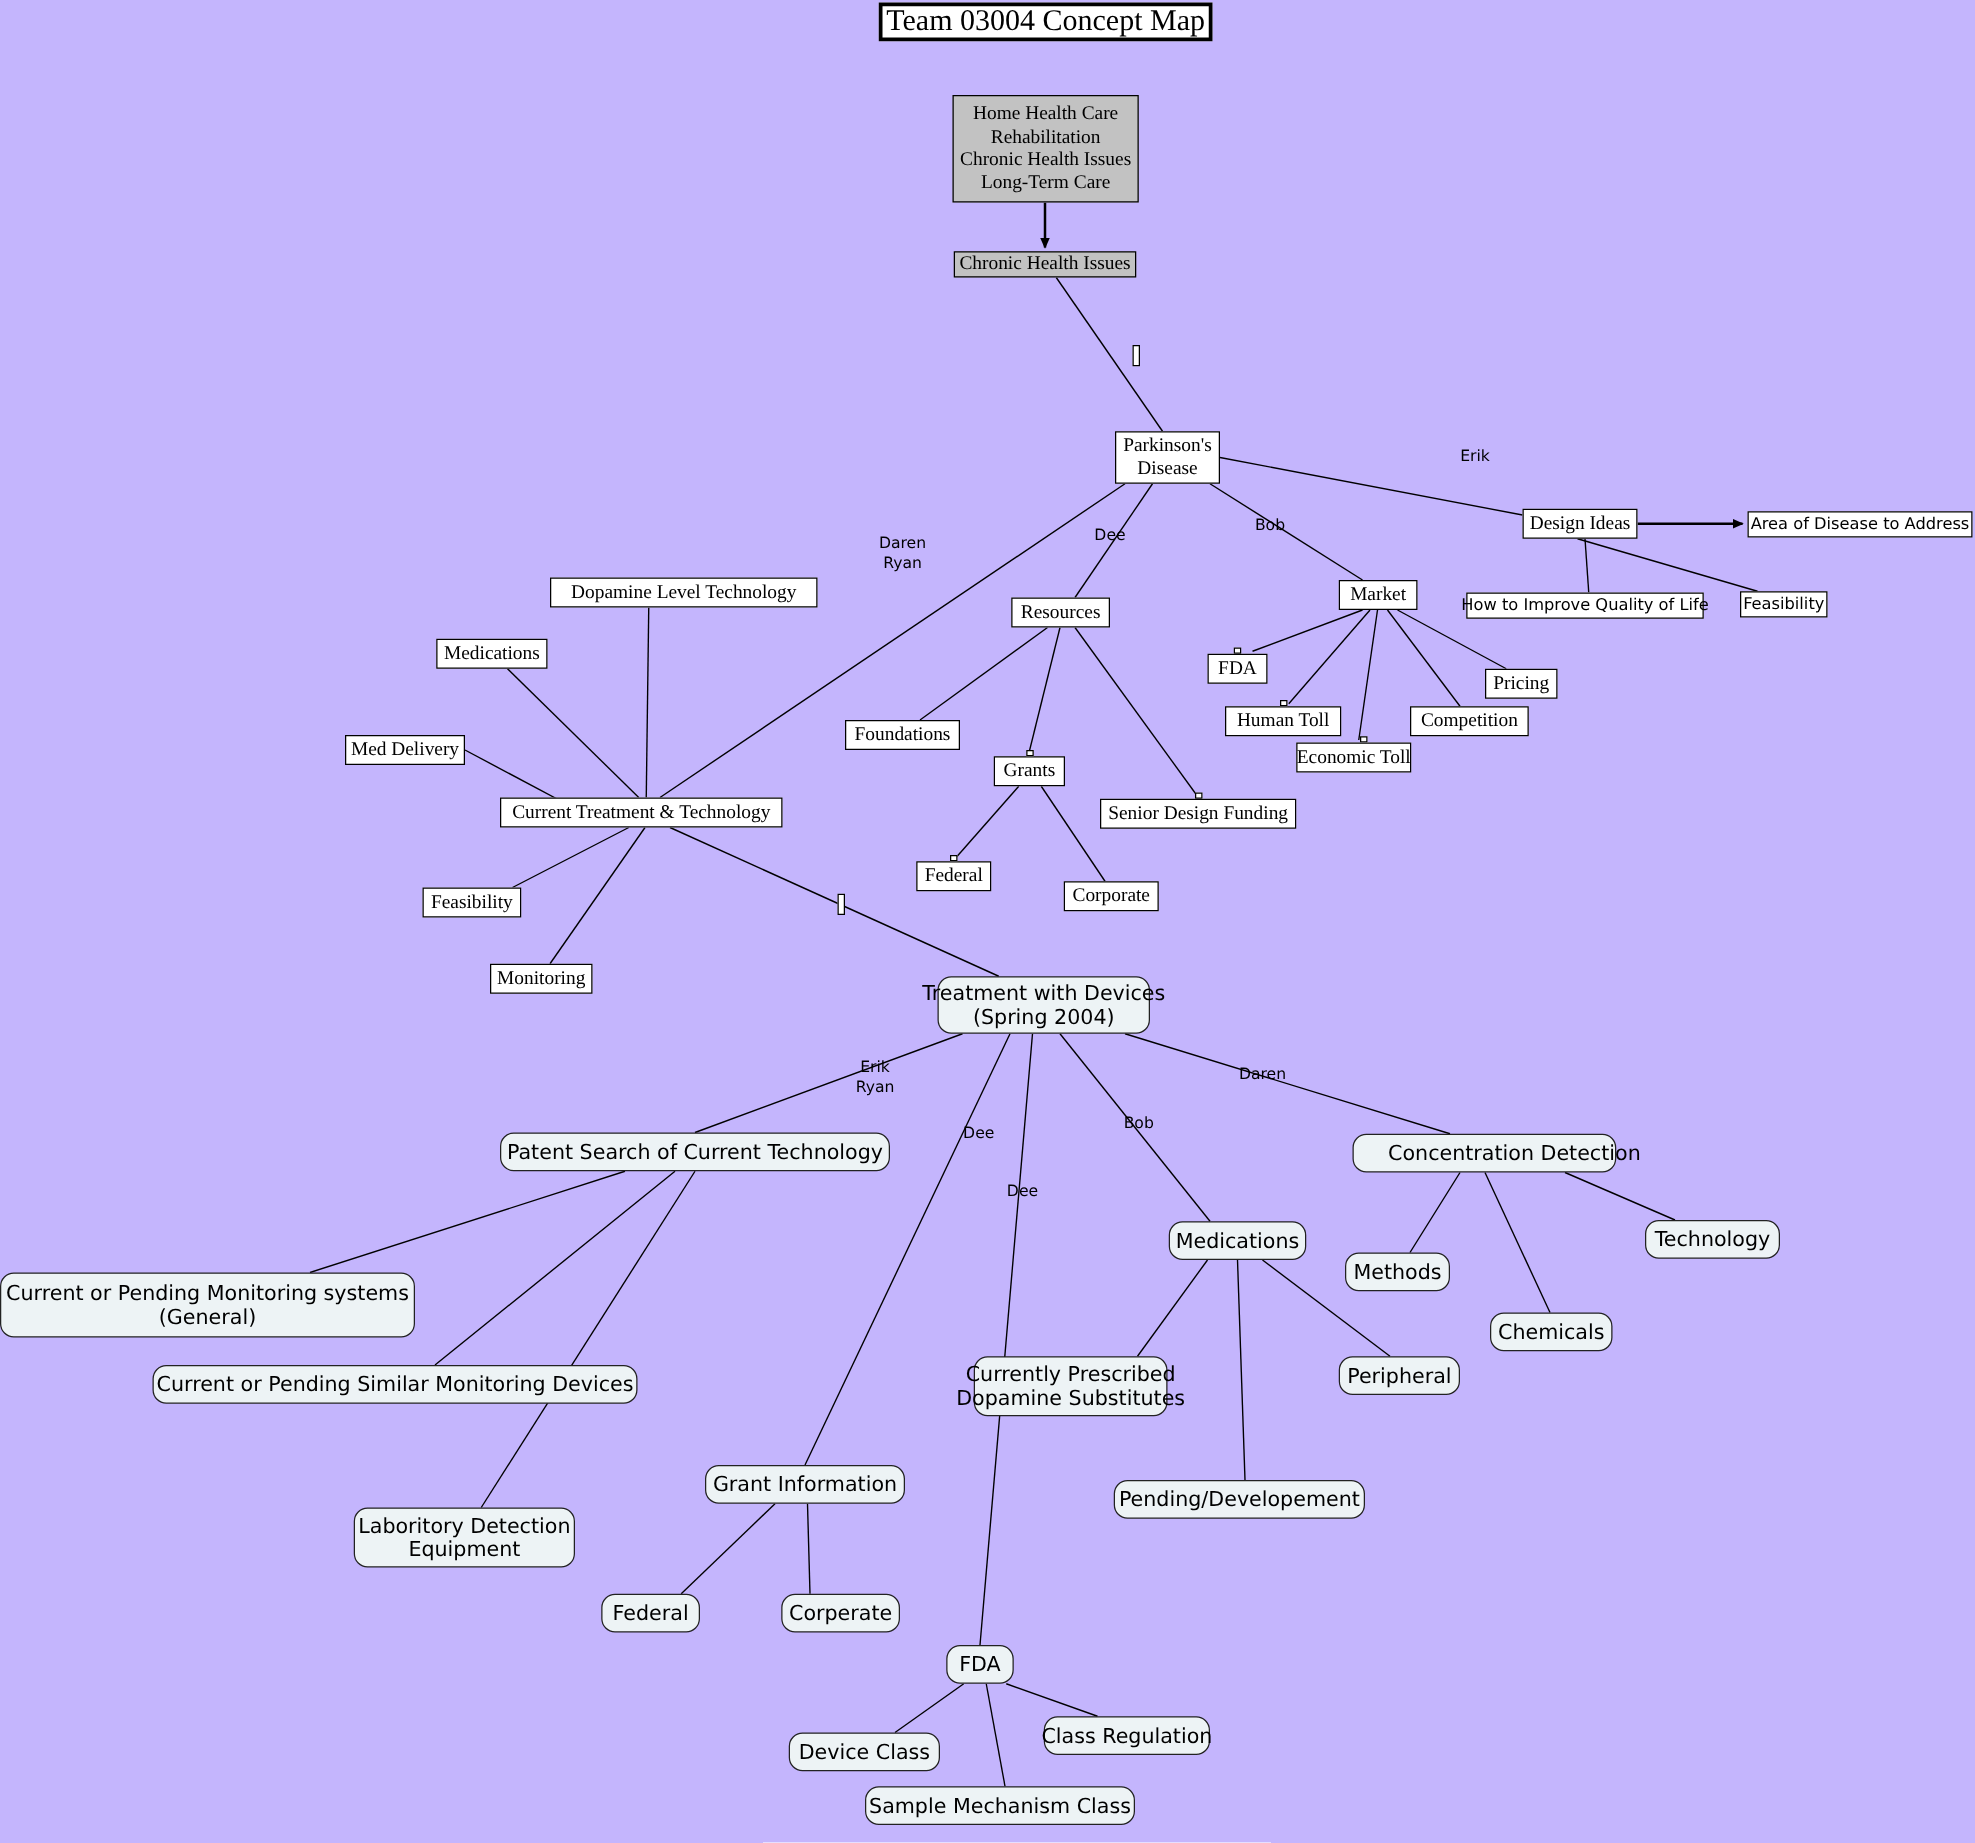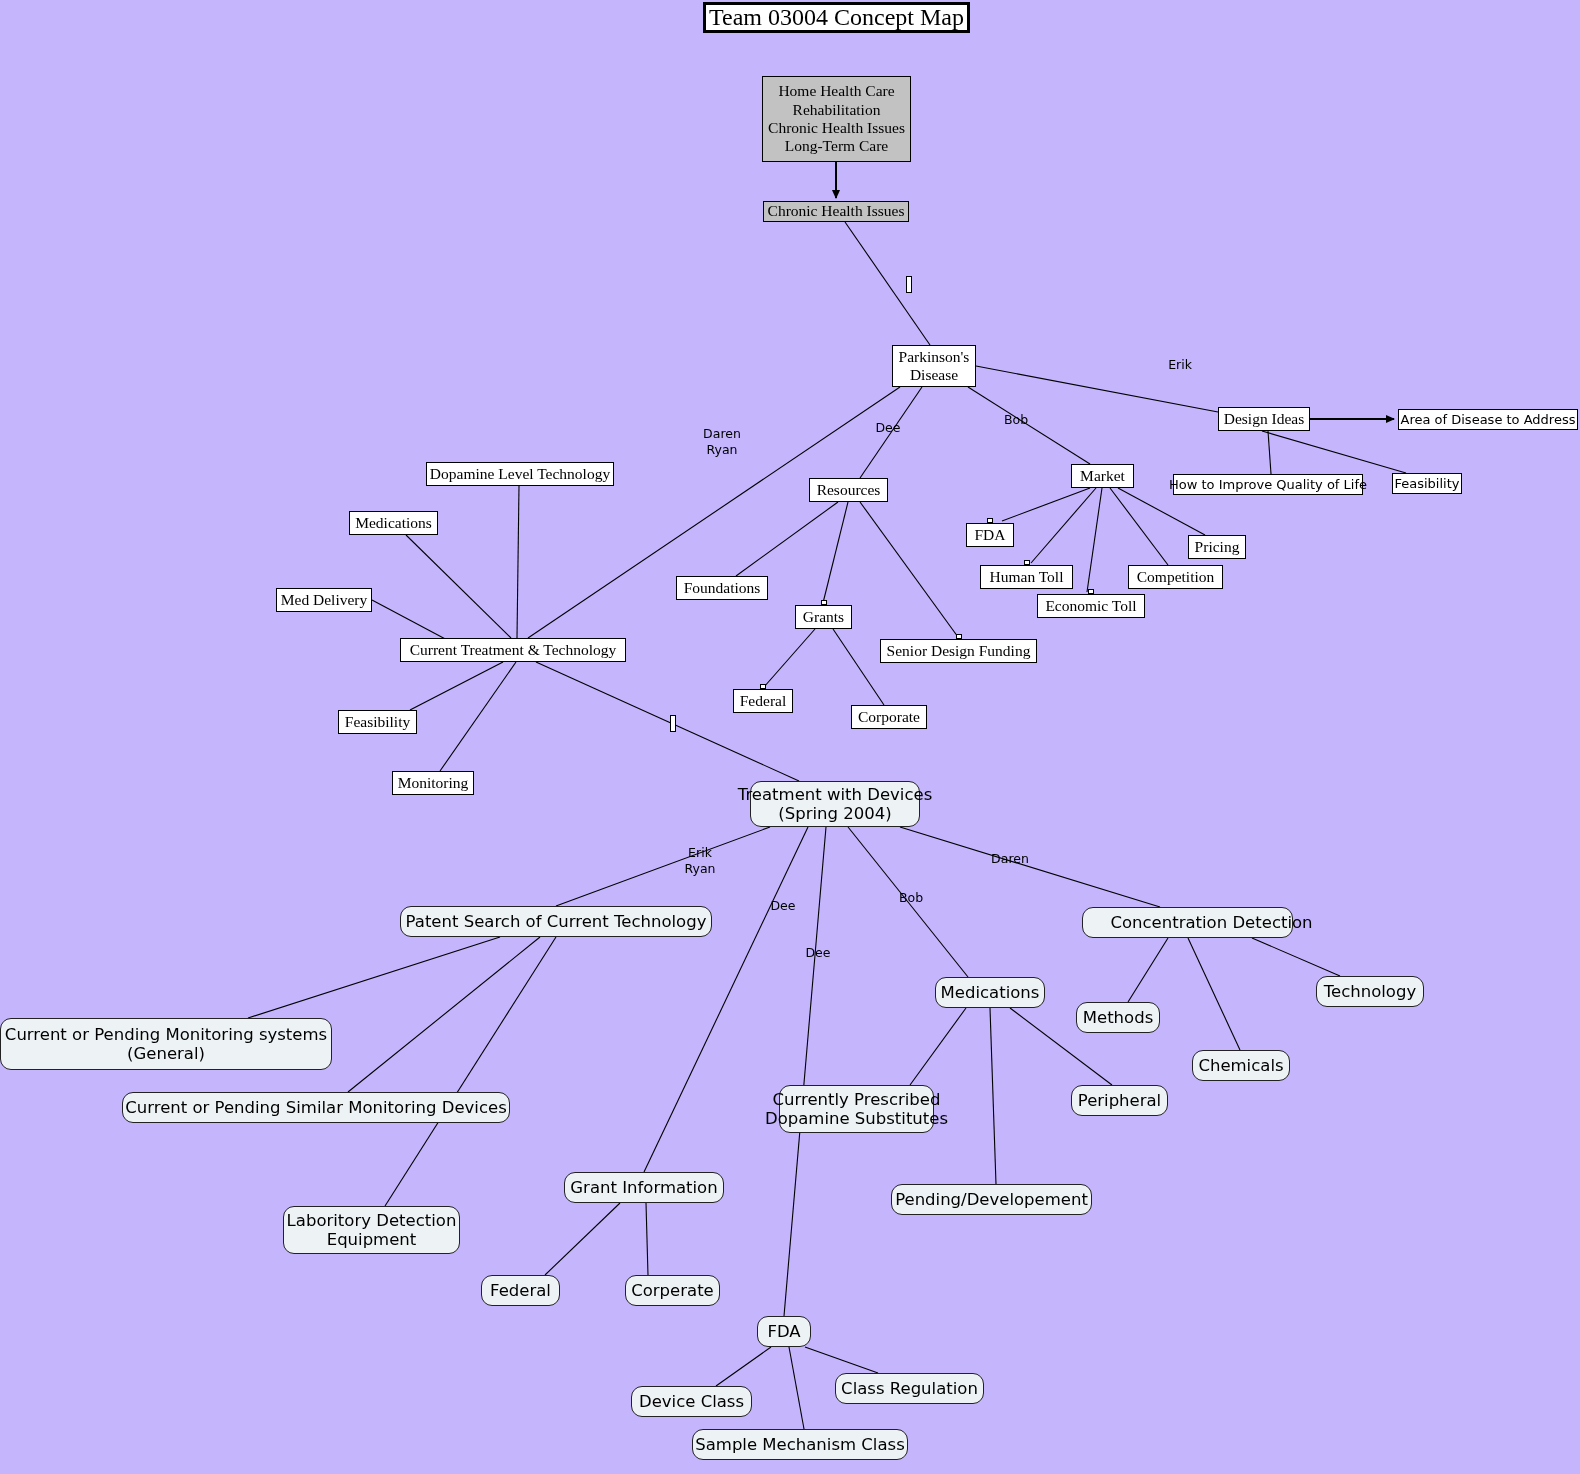--- a/index.html
+++ b/index.html
@@ -172,54 +172,54 @@
 Disease</span></div>
       <div class="node n-serif" style="left: 1218px; top: 407px; width: 92px; height: 24px;"><span>Design Ideas</span></div>
       <div class="node n-sans-sq" style="left: 1398px; top: 409px; width: 180px; height: 21px;"><span>Area of Disease to Address</span></div>
       <div class="node n-sans-sq" style="left: 1173px; top: 474px; width: 190px; height: 21px;"><span>How to Improve Quality of Life</span></div>
       <div class="node n-sans-sq" style="left: 1392px; top: 473px; width: 70px; height: 21px;"><span>Feasibility</span></div>
       <div class="node n-serif" style="left: 1071px; top: 464px; width: 63px; height: 24px;"><span>Market</span></div>
       <div class="node n-serif" style="left: 966px; top: 523px; width: 48px; height: 24px;"><span>FDA</span></div>
       <div class="notch" style="left: 987px; top: 518px;"></div>
       <div class="node n-serif" style="left: 980px; top: 565px; width: 93px; height: 24px;"><span>Human Toll</span></div>
       <div class="notch" style="left: 1023.5px; top: 560px;"></div>
-      <div class="node n-serif" style="left: 1037px; top: 594px; width: 108px; height: 24px;"><span>Economic Toll</span></div>
+      <div class="node n-serif" style="left: 1037px; top: 594px; width: 92px; height: 24px;"><span>Economic Toll</span></div>
       <div class="notch" style="left: 1088px; top: 589px;"></div>
       <div class="node n-serif" style="left: 1128px; top: 565px; width: 95px; height: 24px;"><span>Competition</span></div>
       <div class="node n-serif" style="left: 1188px; top: 535px; width: 58px; height: 24px;"><span>Pricing</span></div>
       <div class="node n-serif" style="left: 809px; top: 478px; width: 79px; height: 24px;"><span>Resources</span></div>
       <div class="node n-serif" style="left: 676px; top: 576px; width: 92px; height: 24px;"><span>Foundations</span></div>
       <div class="node n-serif" style="left: 795px; top: 605px; width: 57px; height: 24px;"><span>Grants</span></div>
       <div class="notch" style="left: 820.5px; top: 600px;"></div>
       <div class="node n-serif" style="left: 733px; top: 689px; width: 60px; height: 24px;"><span>Federal</span></div>
       <div class="notch" style="left: 760px; top: 684px;"></div>
       <div class="node n-serif" style="left: 851px; top: 705px; width: 76px; height: 24px;"><span>Corporate</span></div>
       <div class="node n-serif" style="left: 880px; top: 639px; width: 157px; height: 24px;"><span>Senior Design Funding</span></div>
       <div class="notch" style="left: 955.5px; top: 634px;"></div>
       <div class="node n-serif" style="left: 400px; top: 638px; width: 226px; height: 24px;"><span>Current Treatment &amp; Technology</span></div>
-      <div class="node n-serif" style="left: 426px; top: 462px; width: 188px; height: 24px;"><span>Dopamine Level Technology</span></div>
+      <div class="node n-serif" style="left: 440px; top: 462px; width: 214px; height: 24px;"><span>Dopamine Level Technology</span></div>
       <div class="node n-serif" style="left: 349px; top: 511px; width: 89px; height: 24px;"><span>Medications</span></div>
       <div class="node n-serif" style="left: 276px; top: 588px; width: 96px; height: 24px;"><span>Med Delivery</span></div>
       <div class="node n-serif" style="left: 338px; top: 710px; width: 79px; height: 24px;"><span>Feasibility</span></div>
       <div class="node n-serif" style="left: 392px; top: 771px; width: 82px; height: 24px;"><span>Monitoring</span></div>
       <div class="node n-round" style="left: 750px; top: 781px; width: 170px; height: 46px;"><span>Treatment with Devices
 (Spring 2004)</span></div>
       <div class="node n-round" style="left: 400px; top: 906px; width: 312px; height: 31px; align-items: center;"><span>Patent Search of Current Technology</span></div>
       <div class="node n-round" style="left: 0px; top: 1018px; width: 332px; height: 52px;"><span>Current or Pending Monitoring systems
 (General)</span></div>
       <div class="node n-round" style="left: 122px; top: 1092px; width: 388px; height: 31px;"><span>Current or Pending Similar Monitoring Devices</span></div>
       <div class="node n-round" style="left: 283px; top: 1206px; width: 177px; height: 48px;"><span>Laboritory Detection
 Equipment</span></div>
       <div class="node n-round" style="left: 564px; top: 1172px; width: 160px; height: 31px;"><span>Grant Information</span></div>
       <div class="node n-round" style="left: 481px; top: 1275px; width: 79px; height: 31px;"><span>Federal</span></div>
       <div class="node n-round" style="left: 598px; top: 1275px; width: 95px; height: 31px; margin-left: 27px;"><span>Corperate</span></div>
       <div class="node n-round" style="left: 757px; top: 1316px; width: 54px; height: 31px;"><span>FDA</span></div>
       <div class="node n-round" style="left: 631px; top: 1386px; width: 121px; height: 31px;"><span>Device Class</span></div>
       <div class="node n-round" style="left: 692px; top: 1429px; width: 216px; height: 31px;"><span>Sample Mechanism Class</span></div>
-      <div class="node n-round" style="left: 835px; top: 1373px; width: 149px; height: 31px;"><span>Class Regulation</span></div>
+      <div class="node n-round" style="left: 835px; top: 1373px; width: 133px; height: 31px;"><span>Class Regulation</span></div>
       <div class="node n-round" style="left: 935px; top: 977px; width: 110px; height: 31px;"><span>Medications</span></div>
       <div class="node n-round" style="left: 779px; top: 1085px; width: 155px; height: 48px;"><span>Currently Prescribed
 Dopamine Substitutes</span></div>
       <div class="node n-round" style="left: 891px; top: 1184px; width: 201px; height: 31px;"><span>Pending/Developement</span></div>
       <div class="node n-round" style="left: 1071px; top: 1085px; width: 97px; height: 31px;"><span>Peripheral</span></div>
       <div class="node n-round" style="left: 1082px; top: 907px; width: 211px; height: 31px; padding-left: 48px;"><span>Concentration Detection</span></div>
       <div class="node n-round" style="left: 1076px; top: 1002px; width: 84px; height: 31px;"><span>Methods</span></div>
       <div class="node n-round" style="left: 1192px; top: 1050px; width: 98px; height: 31px;"><span>Chemicals</span></div>
       <div class="node n-round" style="left: 1316px; top: 976px; width: 108px; height: 31px;"><span>Technology</span></div>
     </div>

